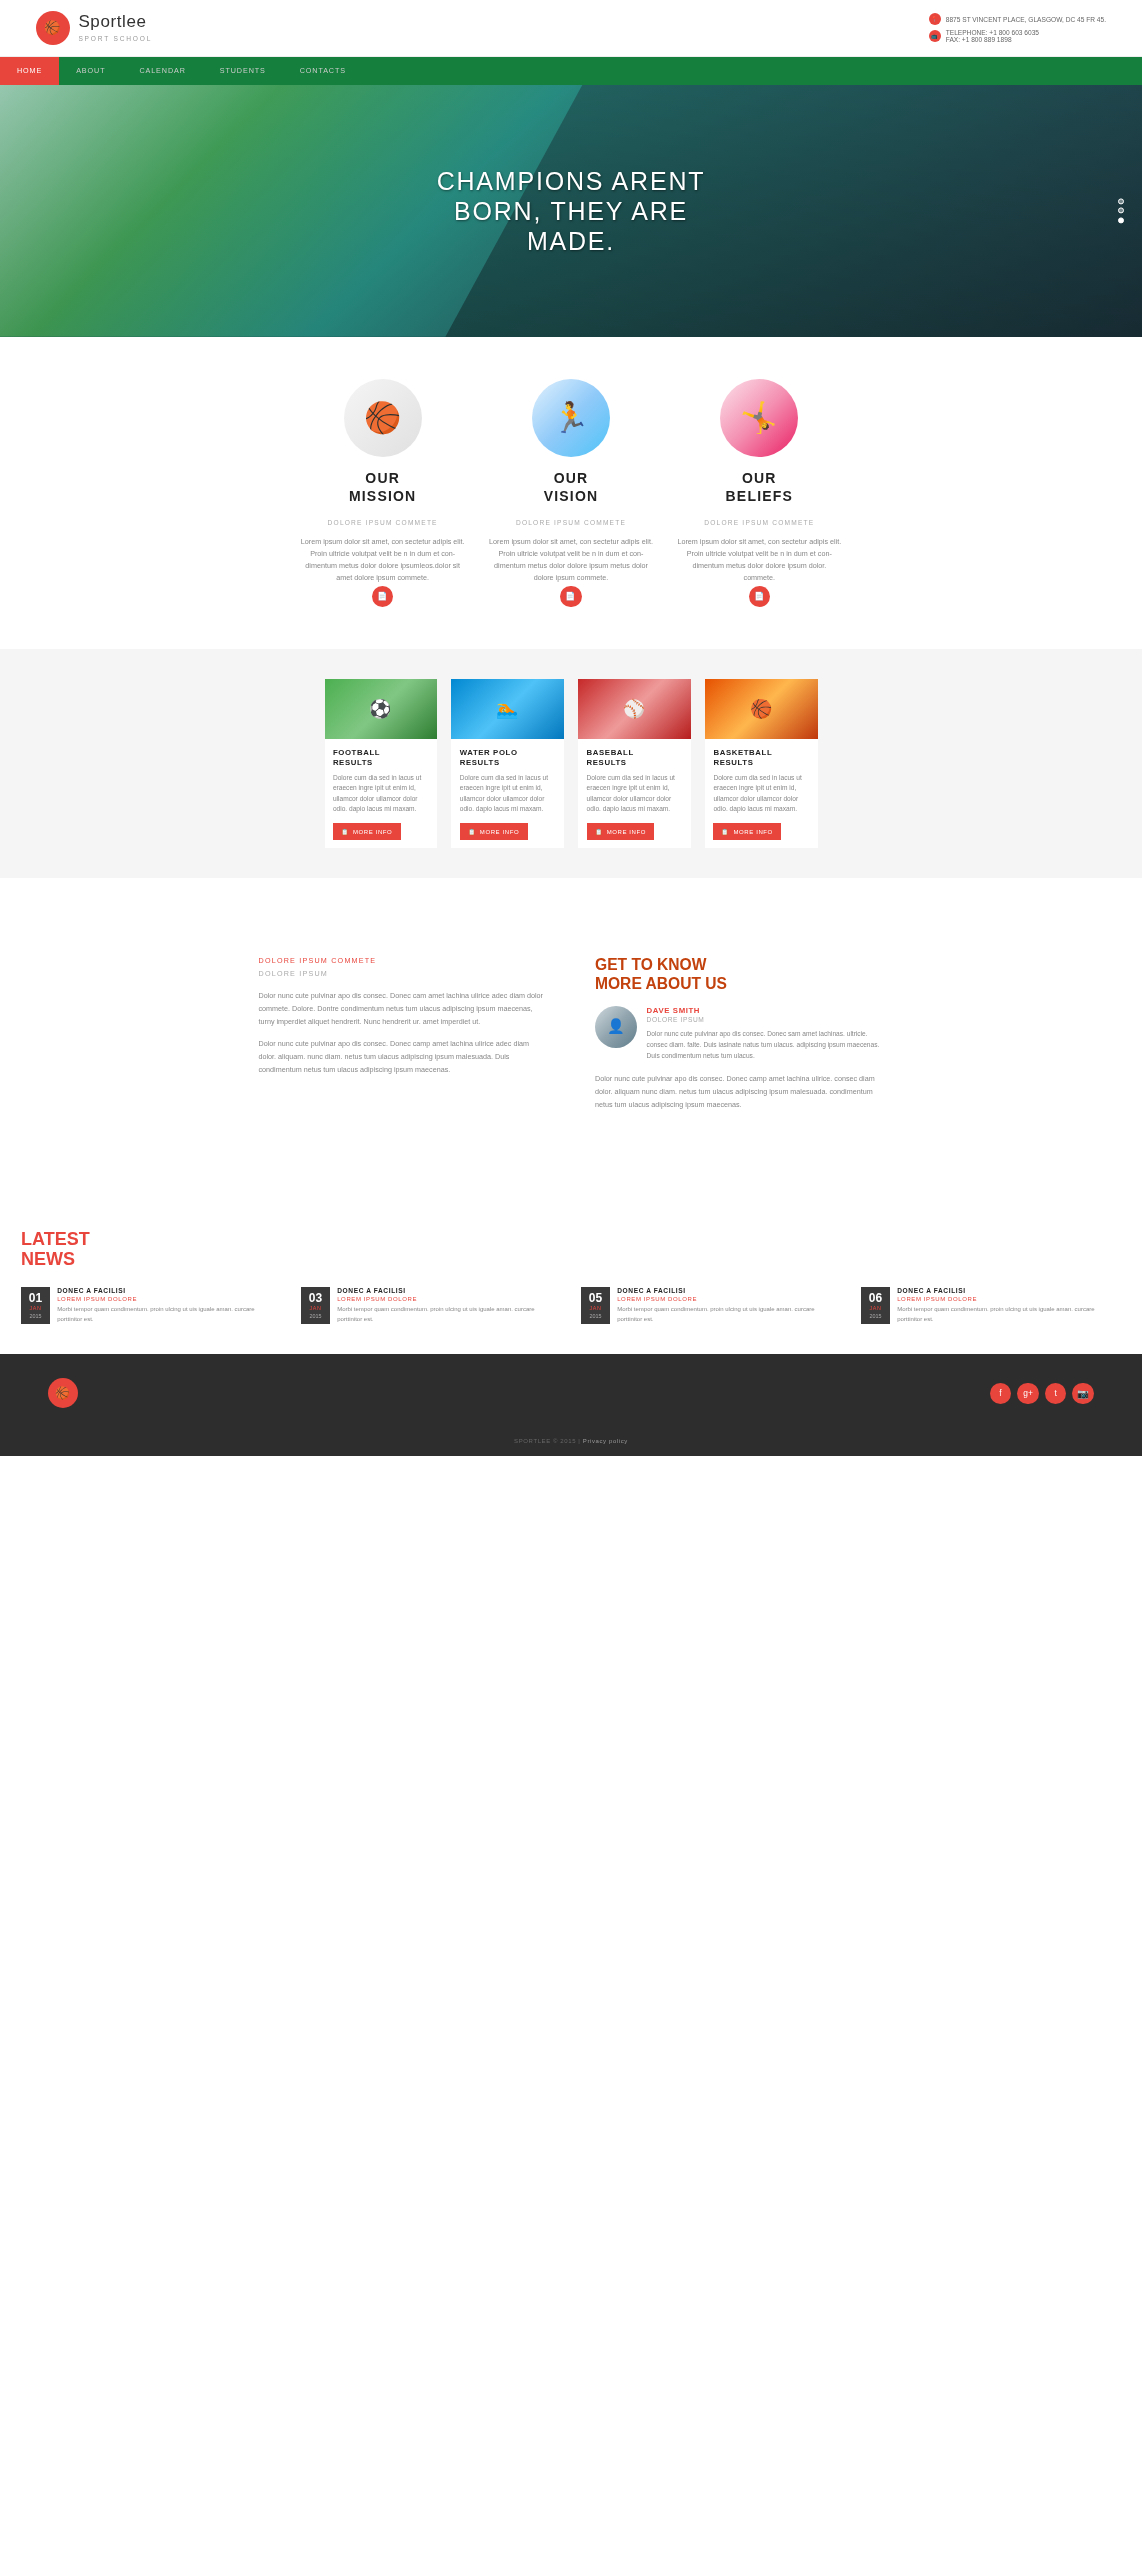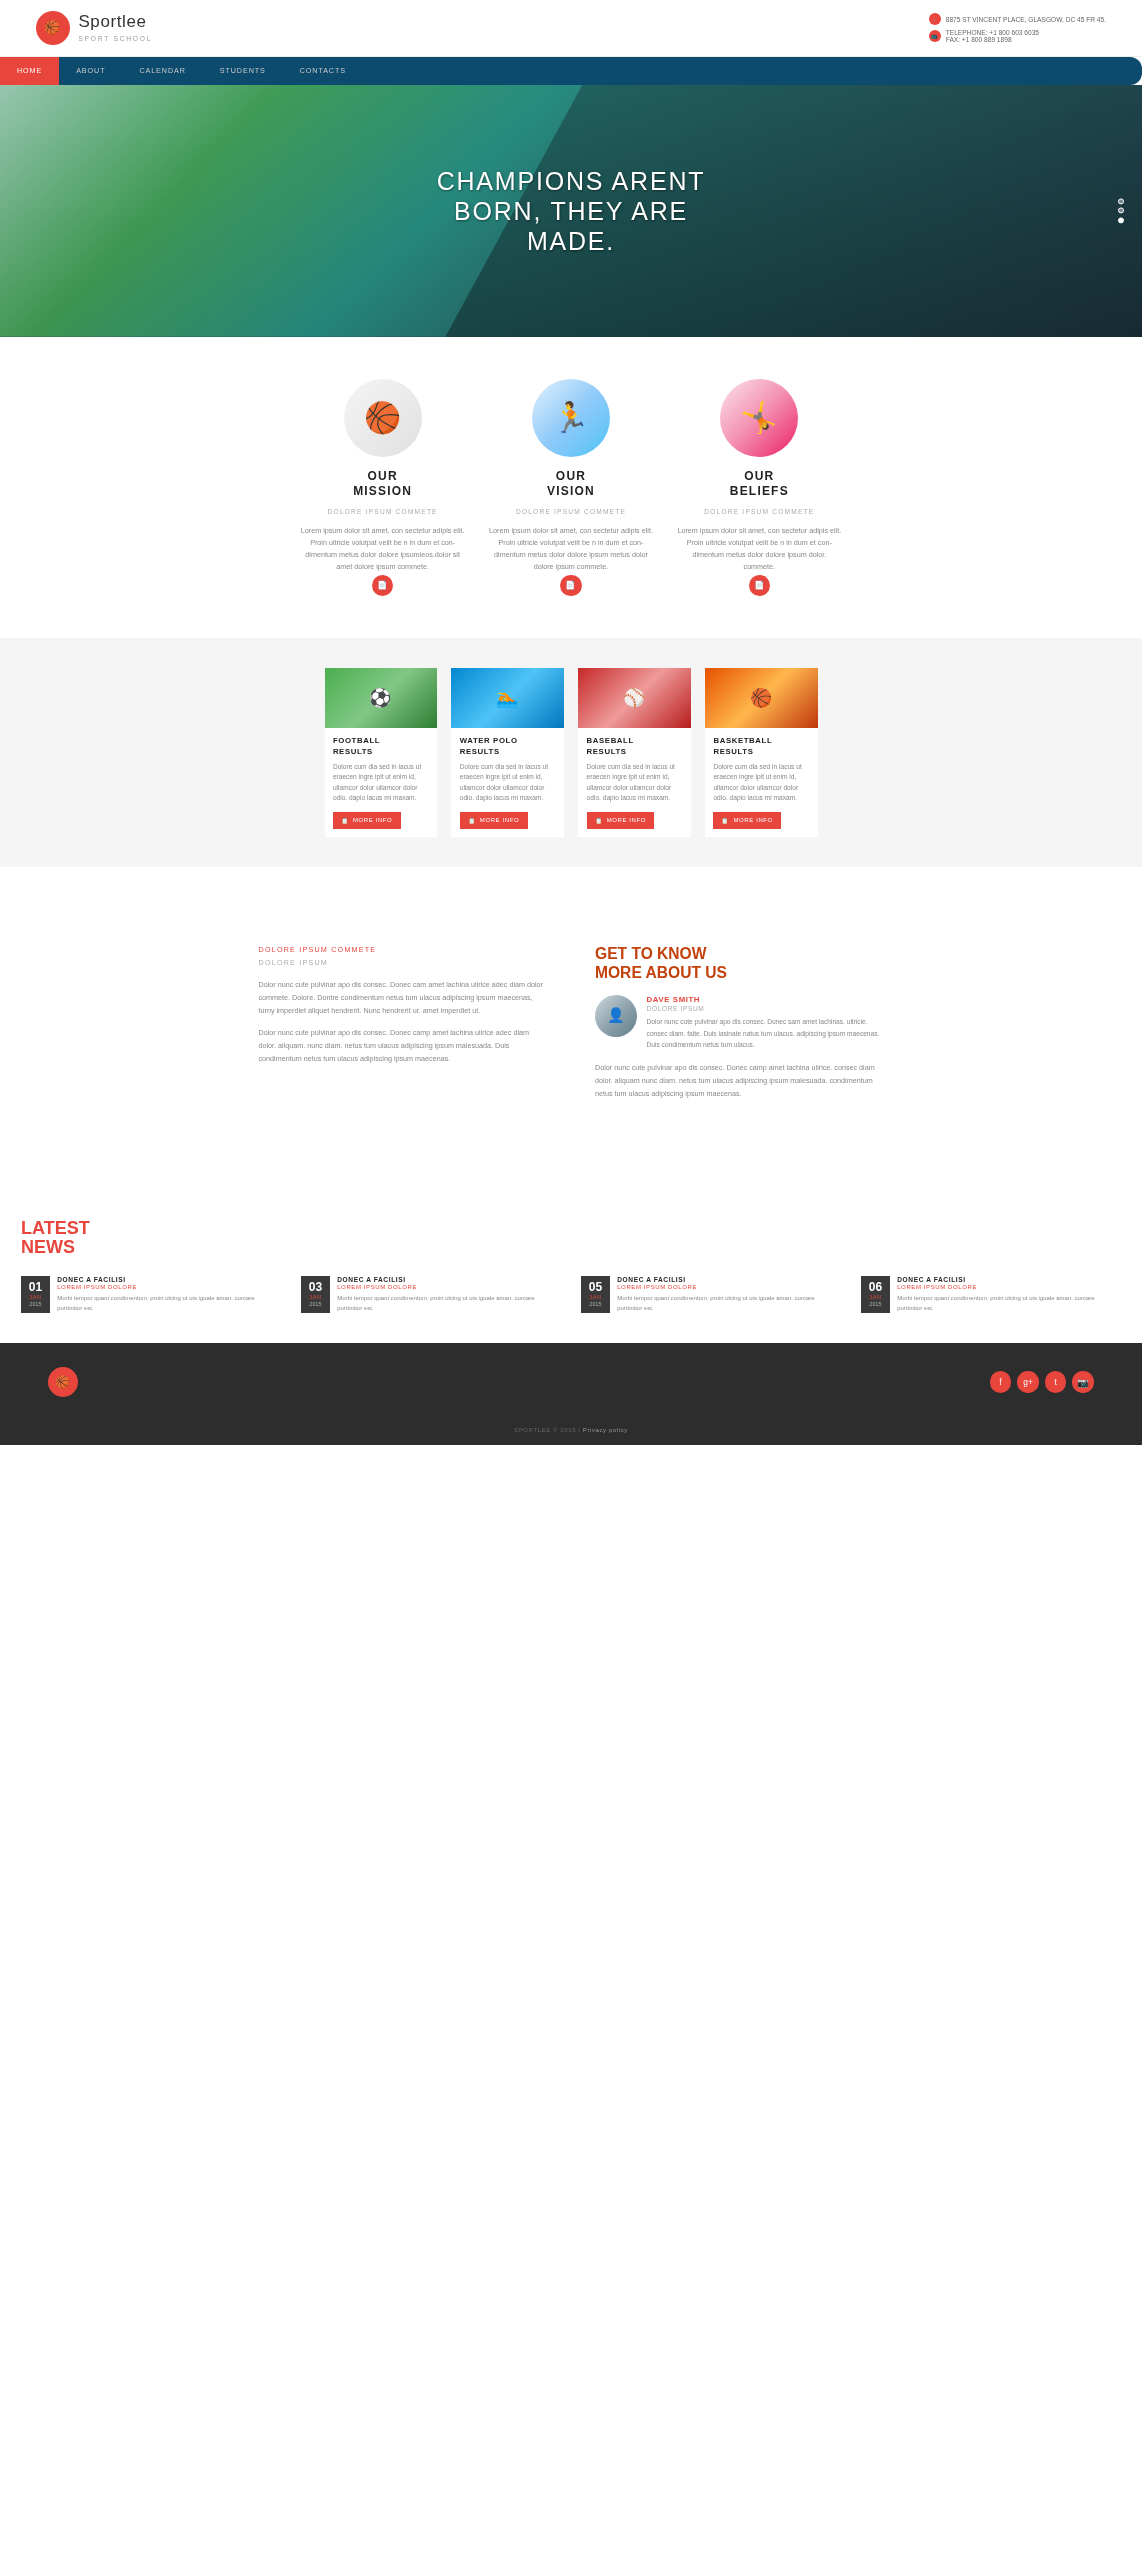--- a/index.html
+++ b/index.html
@@ -63,23 +63,22 @@
       display: flex;
       align-items: center;
       justify-content: center;
       color: #fff;
       font-size: 5.4px;
       flex-shrink: 0;
     }
 
     
     .nav {
-      background: #0c4a6e;
-      display: flex;
-      border-radius: 12px;
+      background: #15803d;
+      display: flex;
     }
     .nav a {
       padding: 9.6px 17px;
       color: #ccc;
       text-decoration: none;
       font-size: 7.2px;
       letter-spacing: 0.9px;
       text-transform: uppercase;
       display: block;
     }
@@ -186,25 +185,25 @@
     .avatar-stretch {
       background: linear-gradient(135deg, #fce4ec, #f48fb1, #e91e63);
       width: 100%;
       height: 100%;
       display: flex;
       align-items: center;
       justify-content: center;
       font-size: 30px;
     }
     .mission-title {
-      font-size: 12px;
+      font-size: 14px;
       font-weight: 700;
       letter-spacing: 1.2px;
       text-transform: uppercase;
-      margin-bottom: 8px;
+      margin-bottom: 14px;
       color: #222;
       line-height: 1.3;
     }
     .mission-subtitle {
       font-size: 6.6px;
       letter-spacing: 1.2px;
       color: #aaa;
       text-transform: uppercase;
       margin-bottom: 9.6px;
     }

